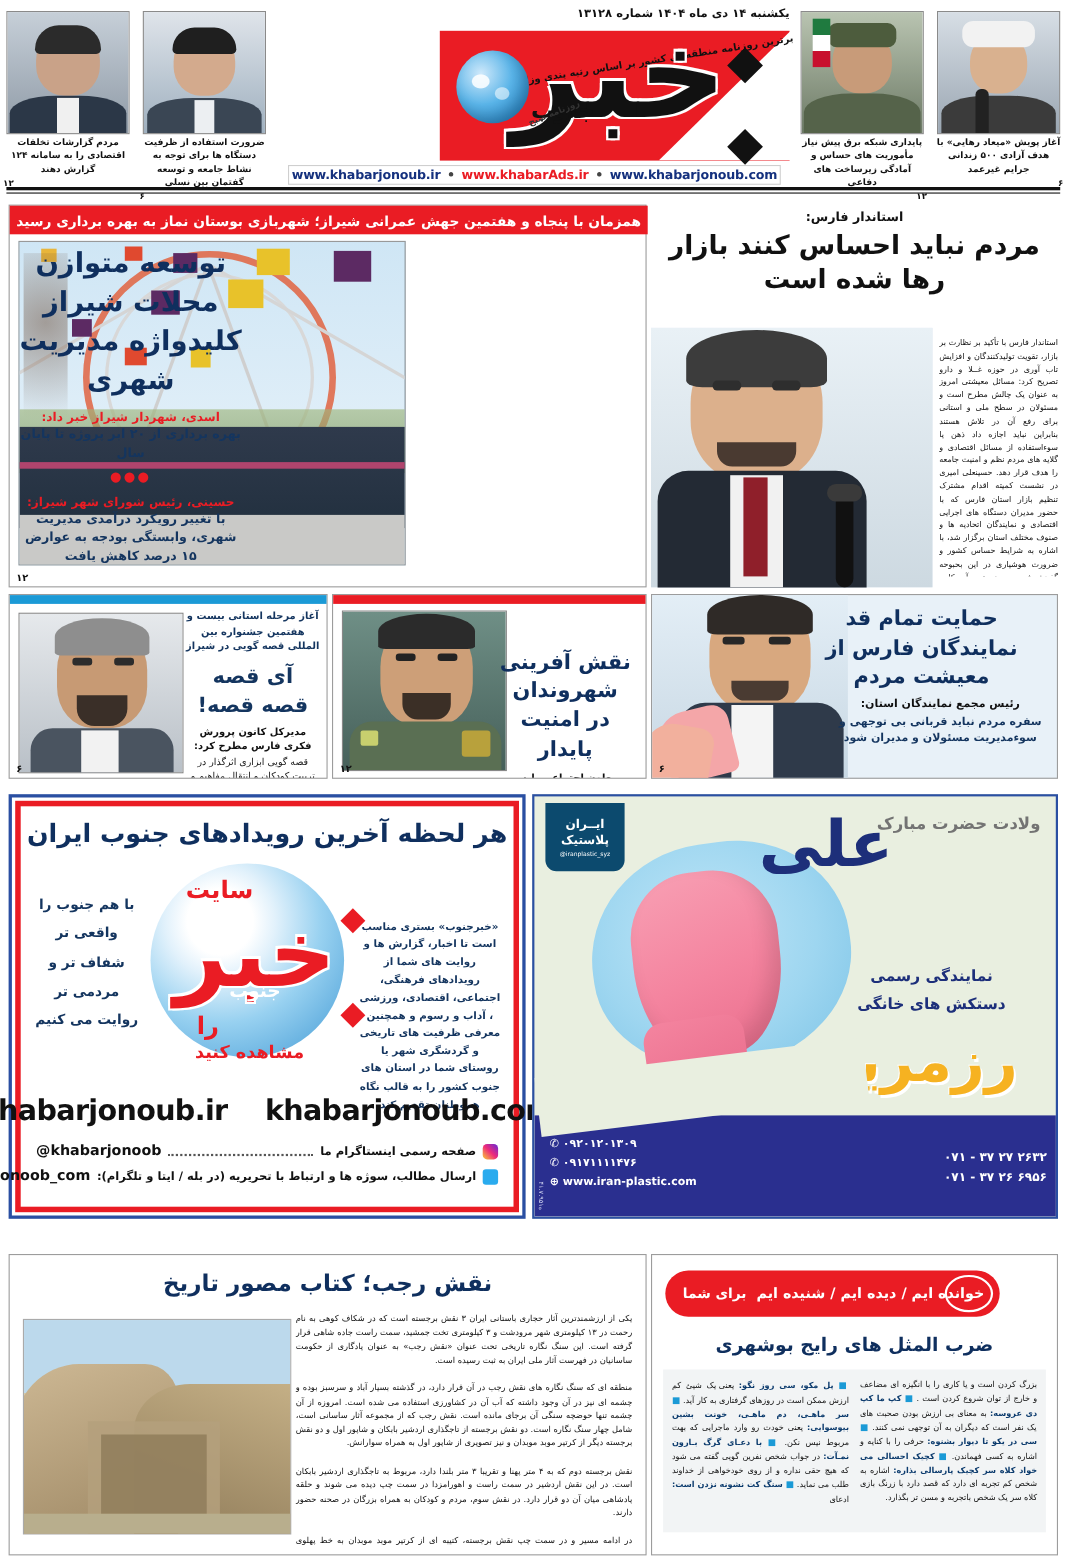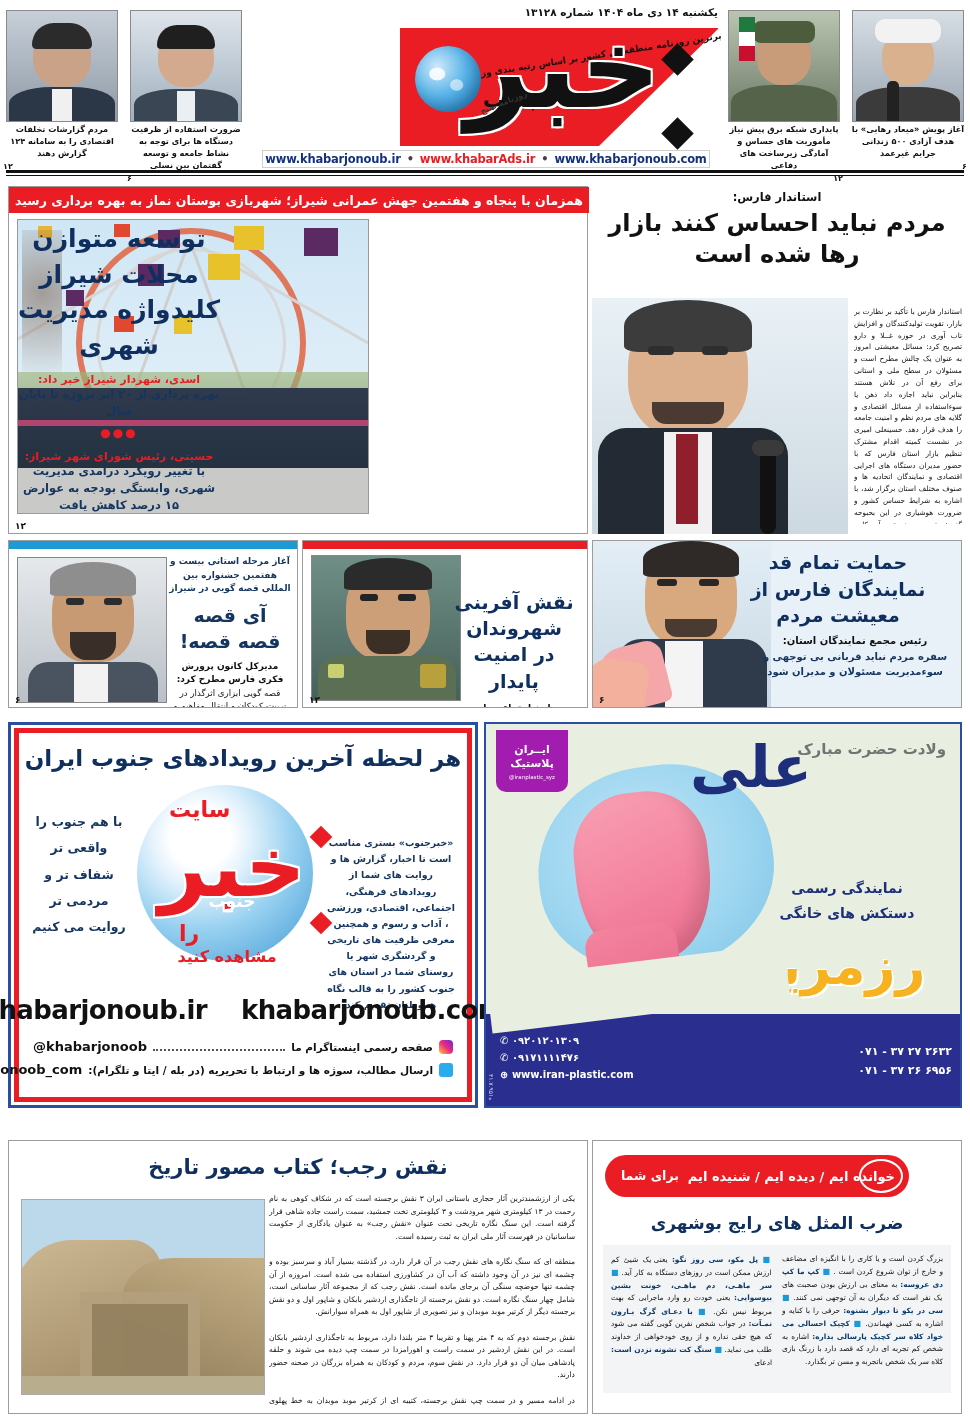--- a/index.html
+++ b/index.html
@@ -242,21 +242,21 @@
   .soc-lbl{ white-space:nowrap; }
   .soc-dots{ flex:1; border-bottom:2px dotted #555; height:9px; }
   .soc-handle{ direction:ltr; font-size:13px; font-weight:bold; }
 
   .ad-right{
     position:absolute; right:8px; top:722px; width:478px; height:386px;
     border:2px solid #2a4fa2; background:#e9efe0; overflow:hidden;
   }
   .ap-badge{
     position:absolute; left:10px; top:6px; width:72px; height:62px;
-    background:#a21caf; border-radius:0 0 10px 10px; color:#fff;
+    background:#0c4a6e; border-radius:0 0 10px 10px; color:#fff;
     display:flex; flex-direction:column; align-items:center; justify-content:center; gap:1px;
   }
   .ap-badge .l1{ font-size:11px; font-weight:bold; }
   .ap-badge .l2{ font-size:11px; font-weight:bold; }
   .ap-badge .l3{ font-size:5.5px; margin-top:3px; direction:ltr; }
   .ap-glove{
     position:absolute; left:42px; top:24px; width:250px; height:250px;
   }
   .glove-cloth{
     position:absolute; left:10px; top:18px; width:236px; height:205px;
@@ -700,21 +700,21 @@
         <span class="bullet"> ■ </span>
         <b>سی در یکو تا دیوار بشنوه:</b>
         <span>حرفی را با کنایه و اشاره به کسی فهماندن.</span>
         <span class="bullet"> ■ </span>
         <b>کچیک احسالی می خواد کلاه سر کچیک پارسالی بذاره:</b>
         <span>اشاره به شخص کم تجربه ای دارد که قصد دارد با زرنگ بازی کلاه سر یک شخص باتجربه و مسن تر بگذارد.</span>
       </div>
       <div class="br-col">
         <span class="bullet">■ </span>
         <b>پل مکو، سی روز نگو:</b>
-        <span>یعنی یک شیئ کم ارزش ممکن است در روزهای دستگاه به کار آید.</span>
+        <span>یعنی یک شیئ کم ارزش ممکن است در روزهای گرفتاری به کار آید.</span>
         <span class="bullet"> ■ </span>
         <b>سر ماهـی، دم ماهـی، خونت بشین بیوسوایی:</b>
         <span>یعنی خودت رو وارد ماجرایی که بهت مربوط نیس نکن.</span>
         <span class="bullet"> ■ </span>
         <b>با دعـای گرگ بـارون نمـآت:</b>
         <span>در جواب شخص نفرین گویی گفته می شود که هیچ حقی نداره و از روی خودخواهی از خداوند طلب می نماید.</span>
         <span class="bullet"> ■ </span>
         <b>سنگ کت نشونه نزدن است:</b>
         <span>ادعای</span>
       </div>

